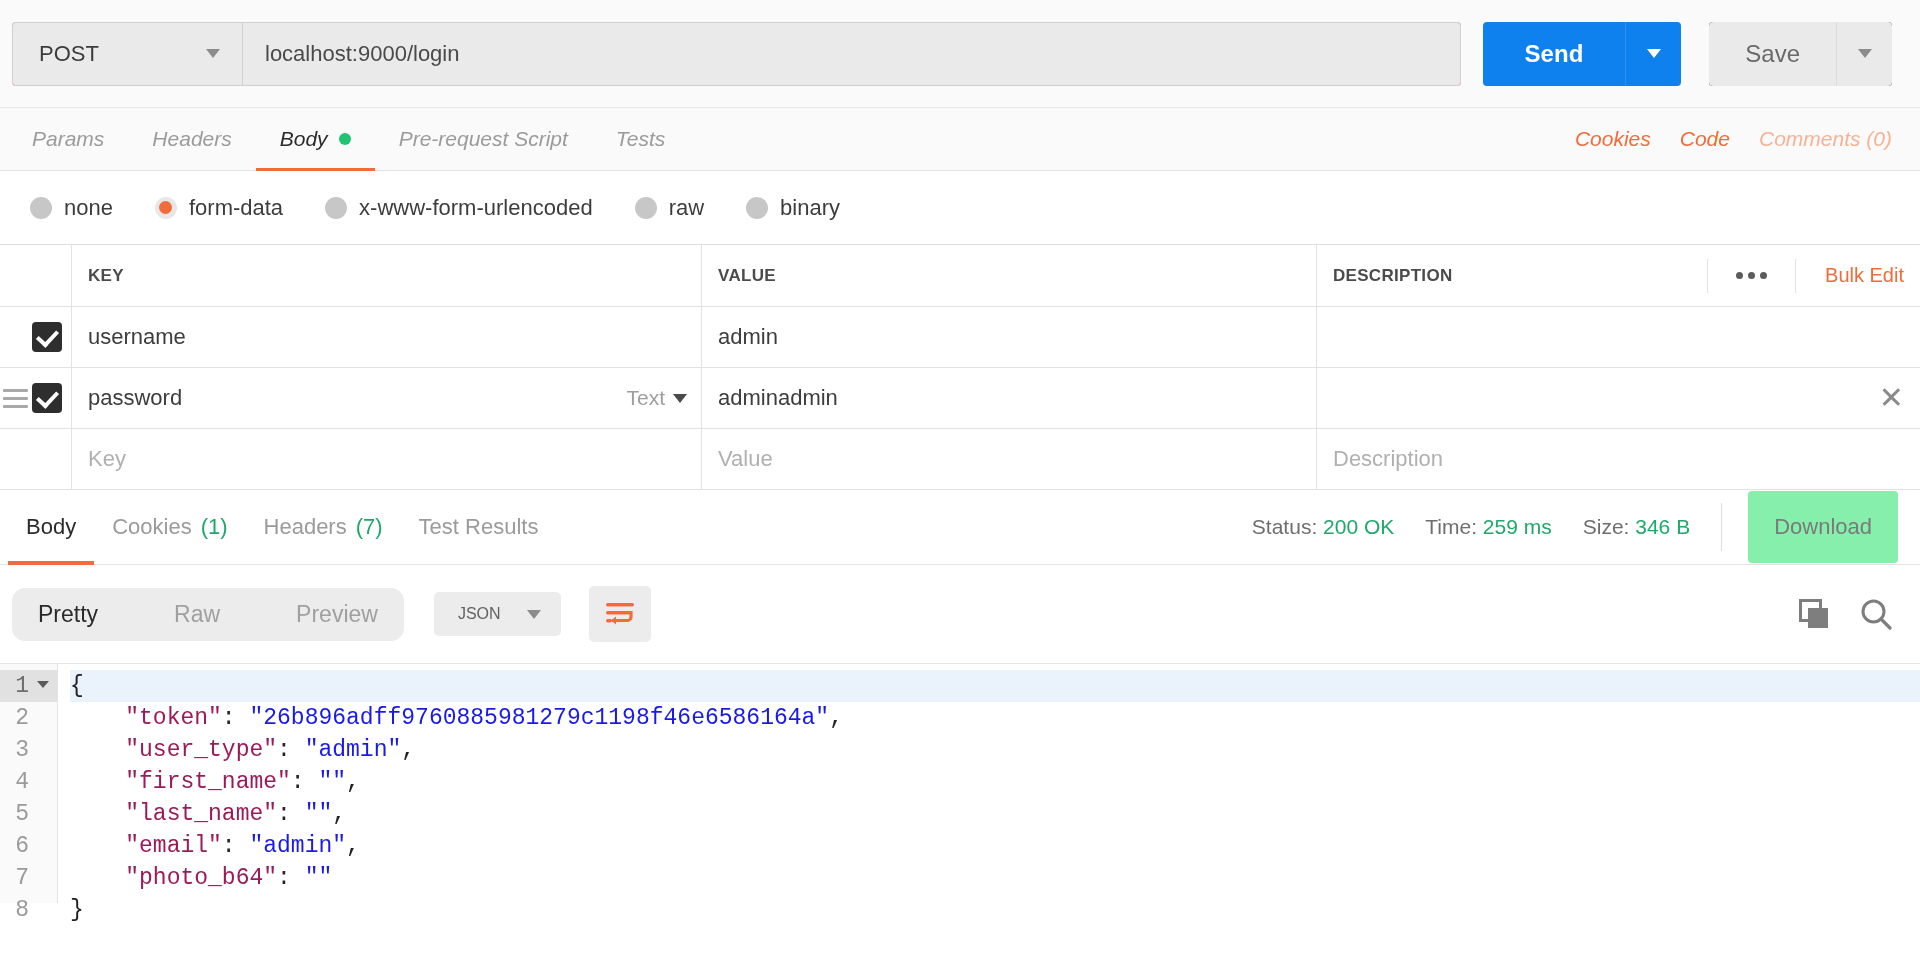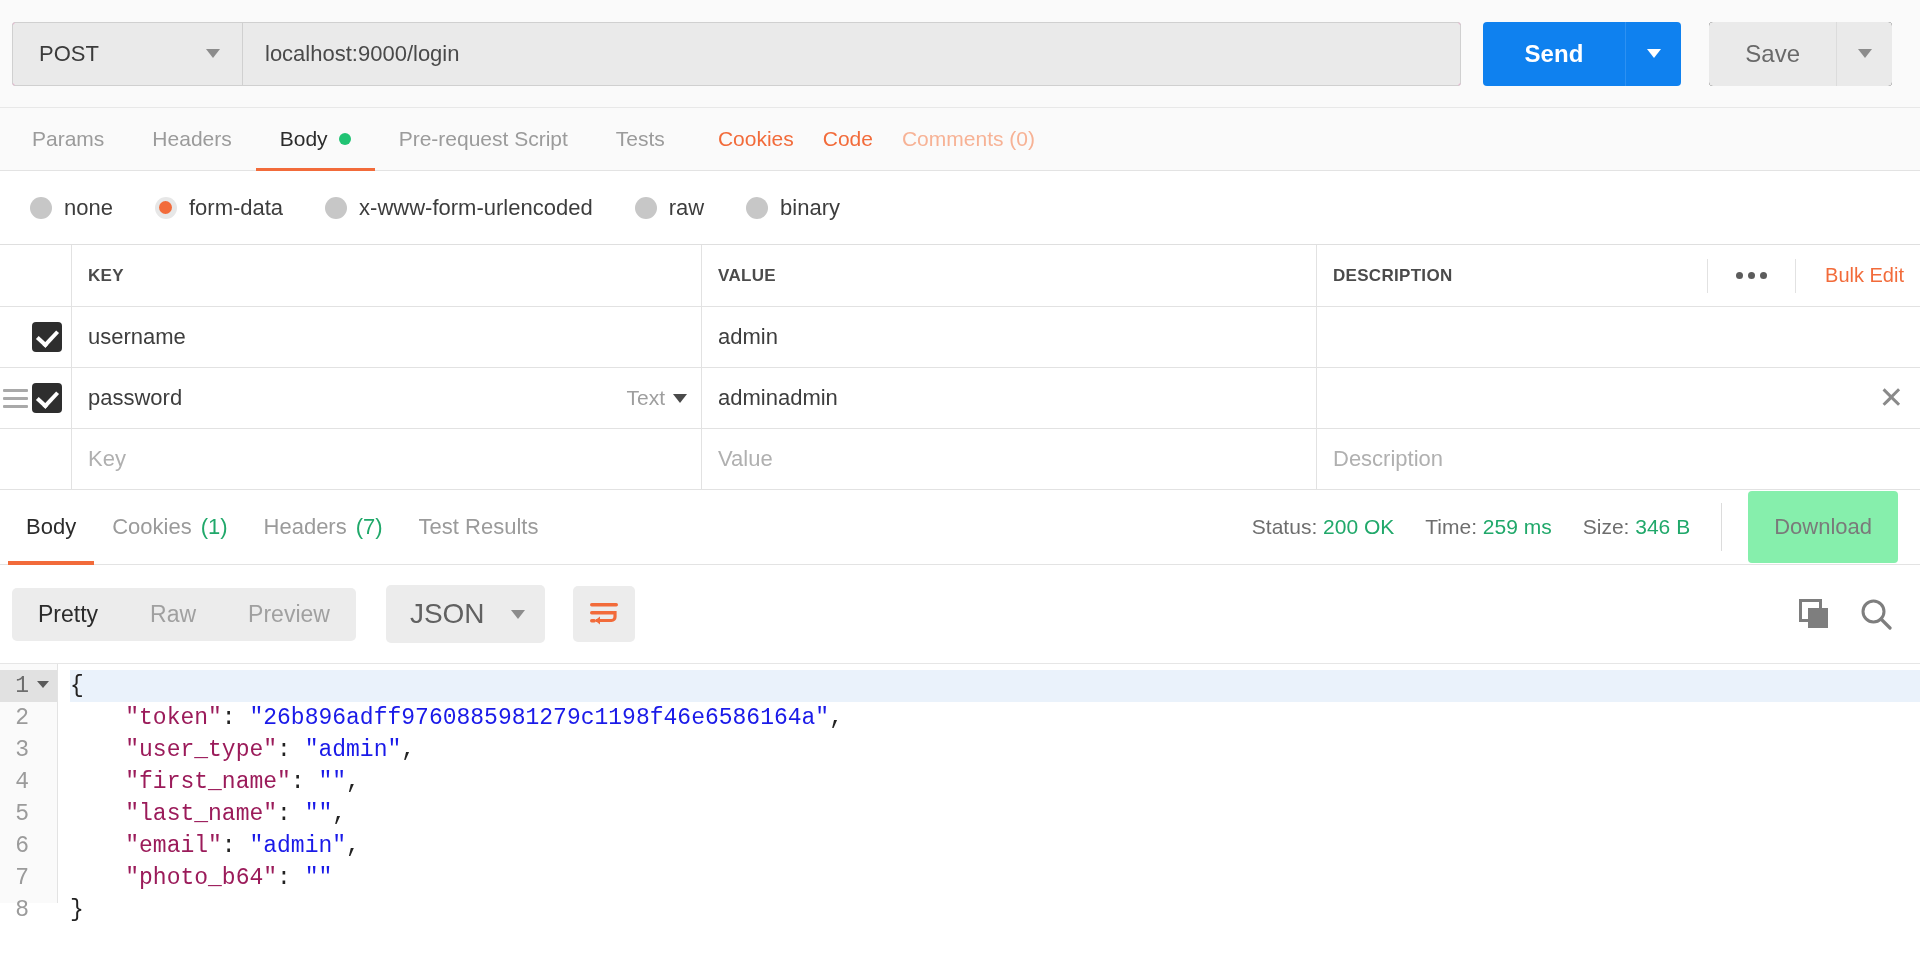--- a/index.html
+++ b/index.html
@@ -111,22 +111,24 @@
     border-left: 1px solid #dcdcdc;
     background: #eaeaea;
   }
 
   
   .req-tabs {
     height: 63px;
     background: #fafafa;
     display: flex;
     align-items: stretch;
+    justify-content: space-between;
     border-bottom: 1px solid #e3e3e3;
     padding: 0 28px 0 8px;
+    font-style: italic;
   }
   .tabs-left { display: flex; align-items: stretch; }
   .rtab {
     display: flex; align-items: center;
     padding: 0 24px;
     font-size: 21px;
     color: #9b9b9b;
     cursor: pointer;
     position: relative;
   }
@@ -380,41 +382,42 @@
     height: 98px;
     display: flex;
     align-items: center;
     justify-content: space-between;
     padding: 0 28px 0 12px;
     background: #fff;
   }
   .vb-left { display: flex; align-items: center; }
   .seg {
     background: #ececec;
-    border-radius: 5px;
+    border-radius: 13px;
     display: flex;
     overflow: hidden;
+    gap: 24px;
   }
   .seg-item {
     padding: 13px 26px;
     font-size: 23px;
     color: #a0a0a0;
     cursor: pointer;
   }
   .seg-item.active { color: #2b2b2b; }
   .fmt-select {
     background: #ececec;
     border-radius: 5px;
     margin-left: 30px;
     display: flex;
     align-items: center;
     gap: 26px;
     padding: 13px 20px 13px 24px;
     cursor: pointer;
-    font-size: 28px;
+    font-size: 16px;
     color: #616161;
   }
   .wrap-btn {
     background: #ececec;
     border-radius: 5px;
     margin-left: 28px;
     width: 62px; height: 56px;
     display: flex; align-items: center; justify-content: center;
     cursor: pointer;
   }

